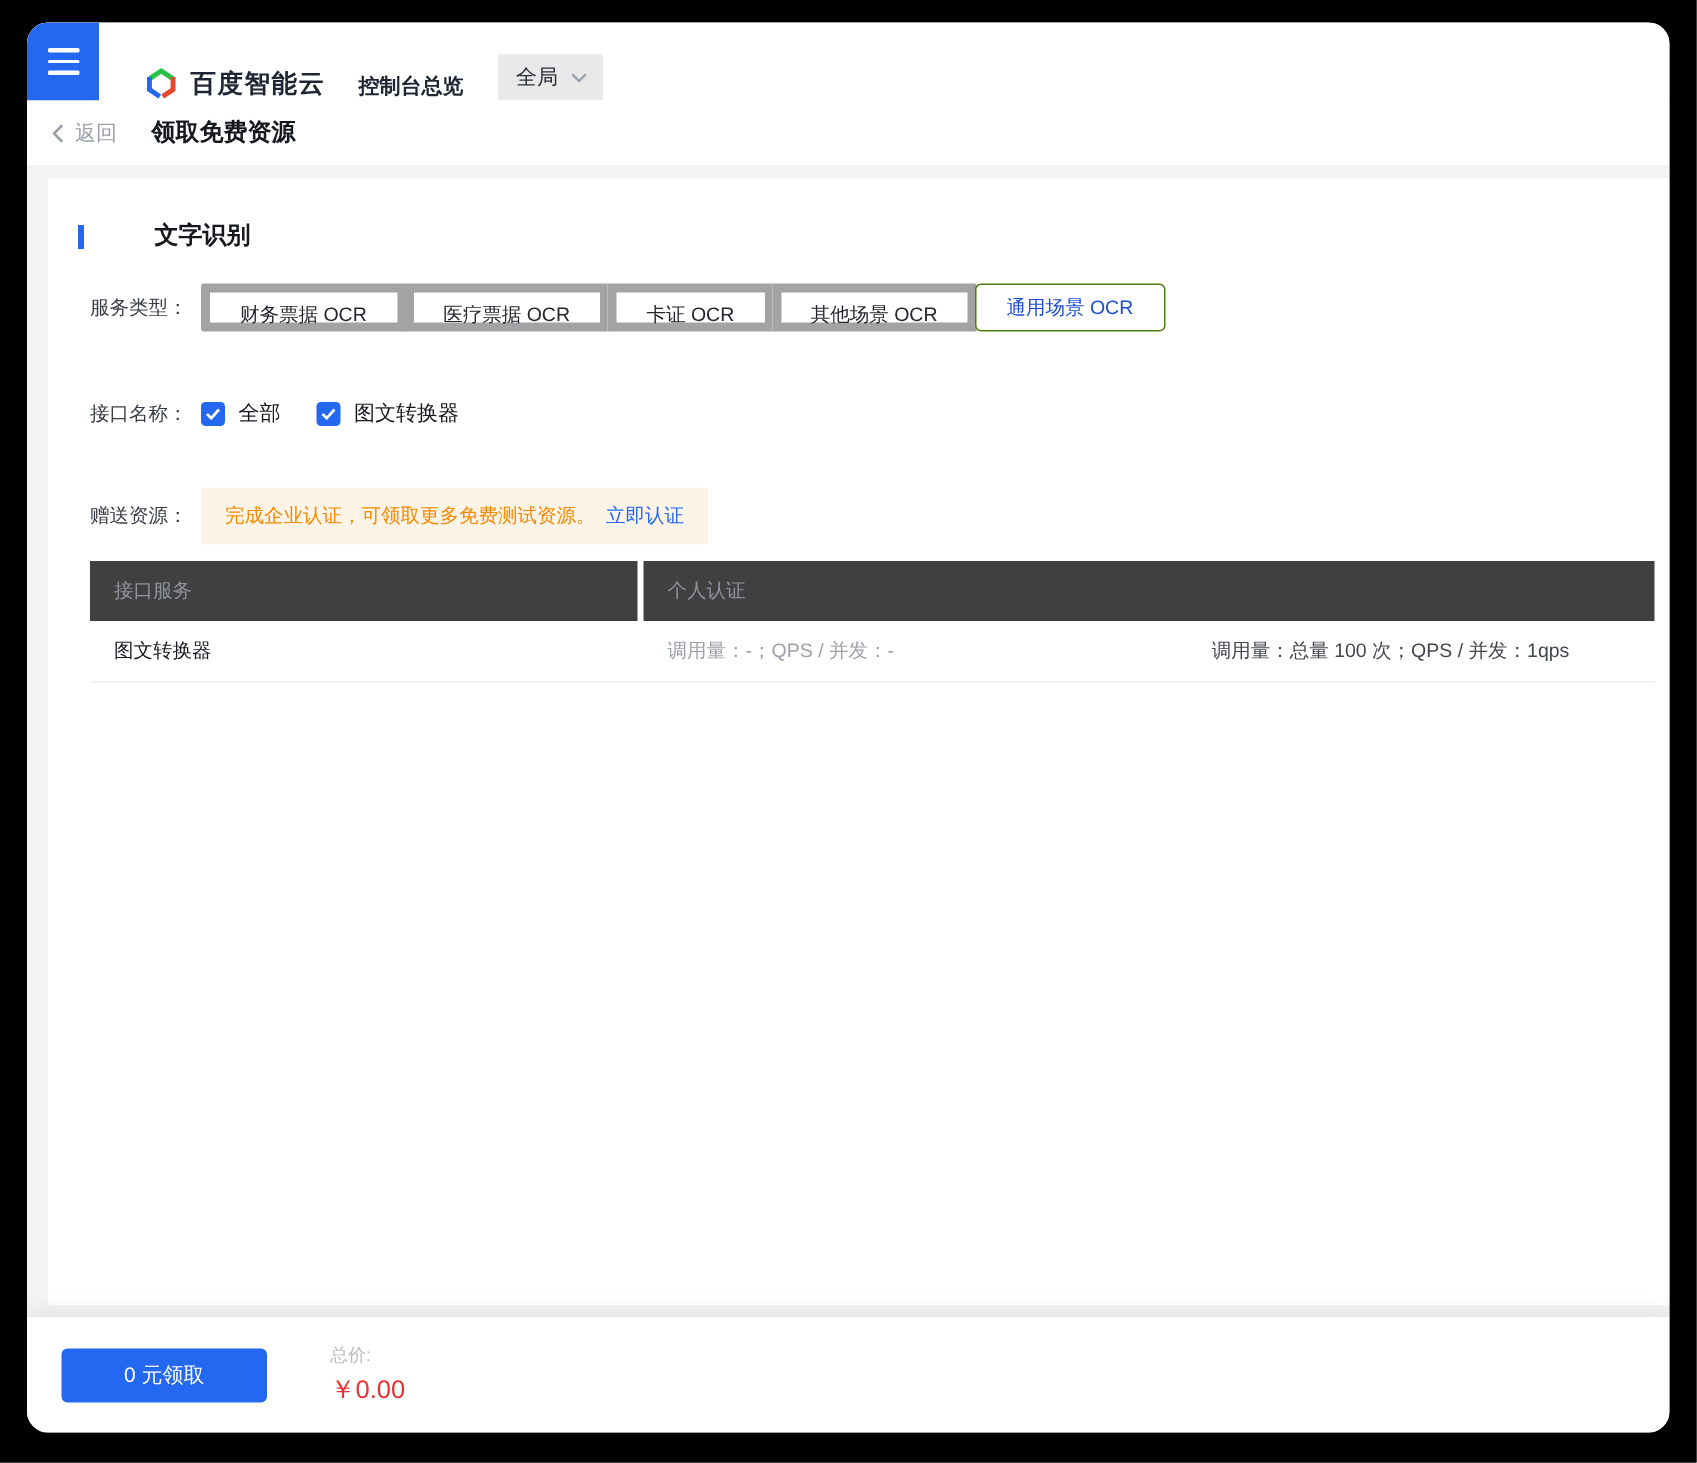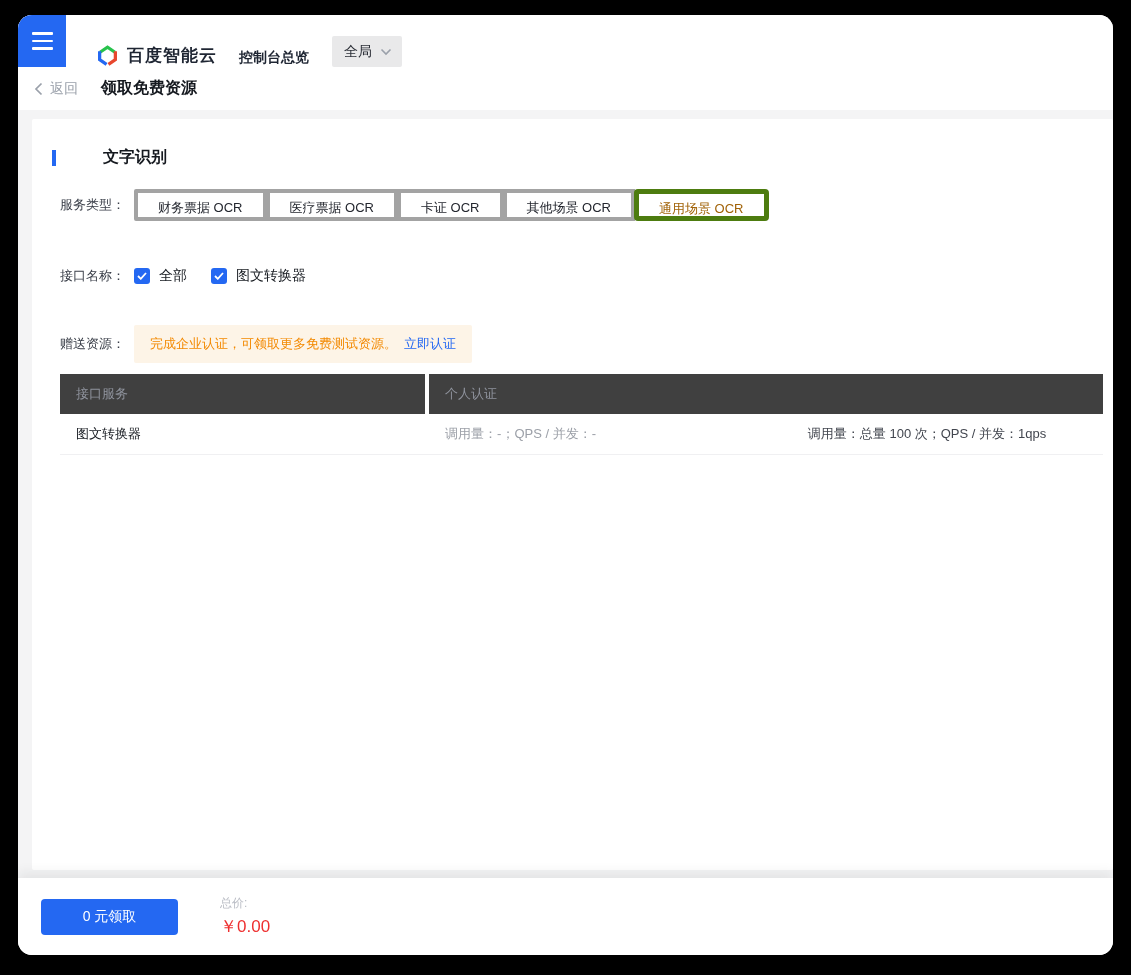--- a/index.html
+++ b/index.html
@@ -32,24 +32,24 @@
   .card { background:#fff; height:100%; border-radius:2px; }
   .section-title { display:flex; align-items:center; padding:28px 0 0 20px;gap:36px; }
   .accent-bar { width:4px; height:16px; background:#2468f2; margin-right:11px; }
   .section-title-text { font-size:16px; font-weight:bold; color:#15191f; }
 
   .form-row { display:flex; align-items:center; margin-left:28px; }
   .form-label { font-size:13px; color:#383d47; margin-right:9px; white-space:nowrap; }
 
   .row-service { margin-top:21px; }
   .tabs { display:flex; }
-  .tab { height:32px; line-height:30px; padding:0 20px; background:#fff; border:4px solid #a3a3a3;
+  .tab { height:32px; line-height:30px; padding:0 20px; background:#fff; border:6px solid #a3a3a3;
          font-size:13px; color:#23262e; margin-left:-1px; cursor:pointer; white-space:nowrap; }
   .tab:first-child { border-radius:2px 0 0 2px; margin-left:0; }
-  .tab.selected { border:5px solid #4d7c0f; color:#a16207; border-radius:4px; position:relative; z-index:1; }
+  .tab.selected { border:1px solid #4d7c0f; color:#1d4ed8; border-radius:4px; position:relative; z-index:1; }
 
   .row-interface { margin-top:46px; }
   .checkbox-item { display:flex; align-items:center; margin-right:24px; cursor:pointer; }
   .checkbox { width:16px; height:16px; background:#2468f2; border-radius:3px; display:flex;
               align-items:center; justify-content:center; }
   .checkbox-label { font-size:14px; color:#15191f; margin-left:9px; }
 
   .row-gift { margin-top:40px; }
   .notice { background:#fdf4e7; padding:10px 16px; font-size:13px; border-radius:2px; }
   .notice-text { color:#f38900; }

